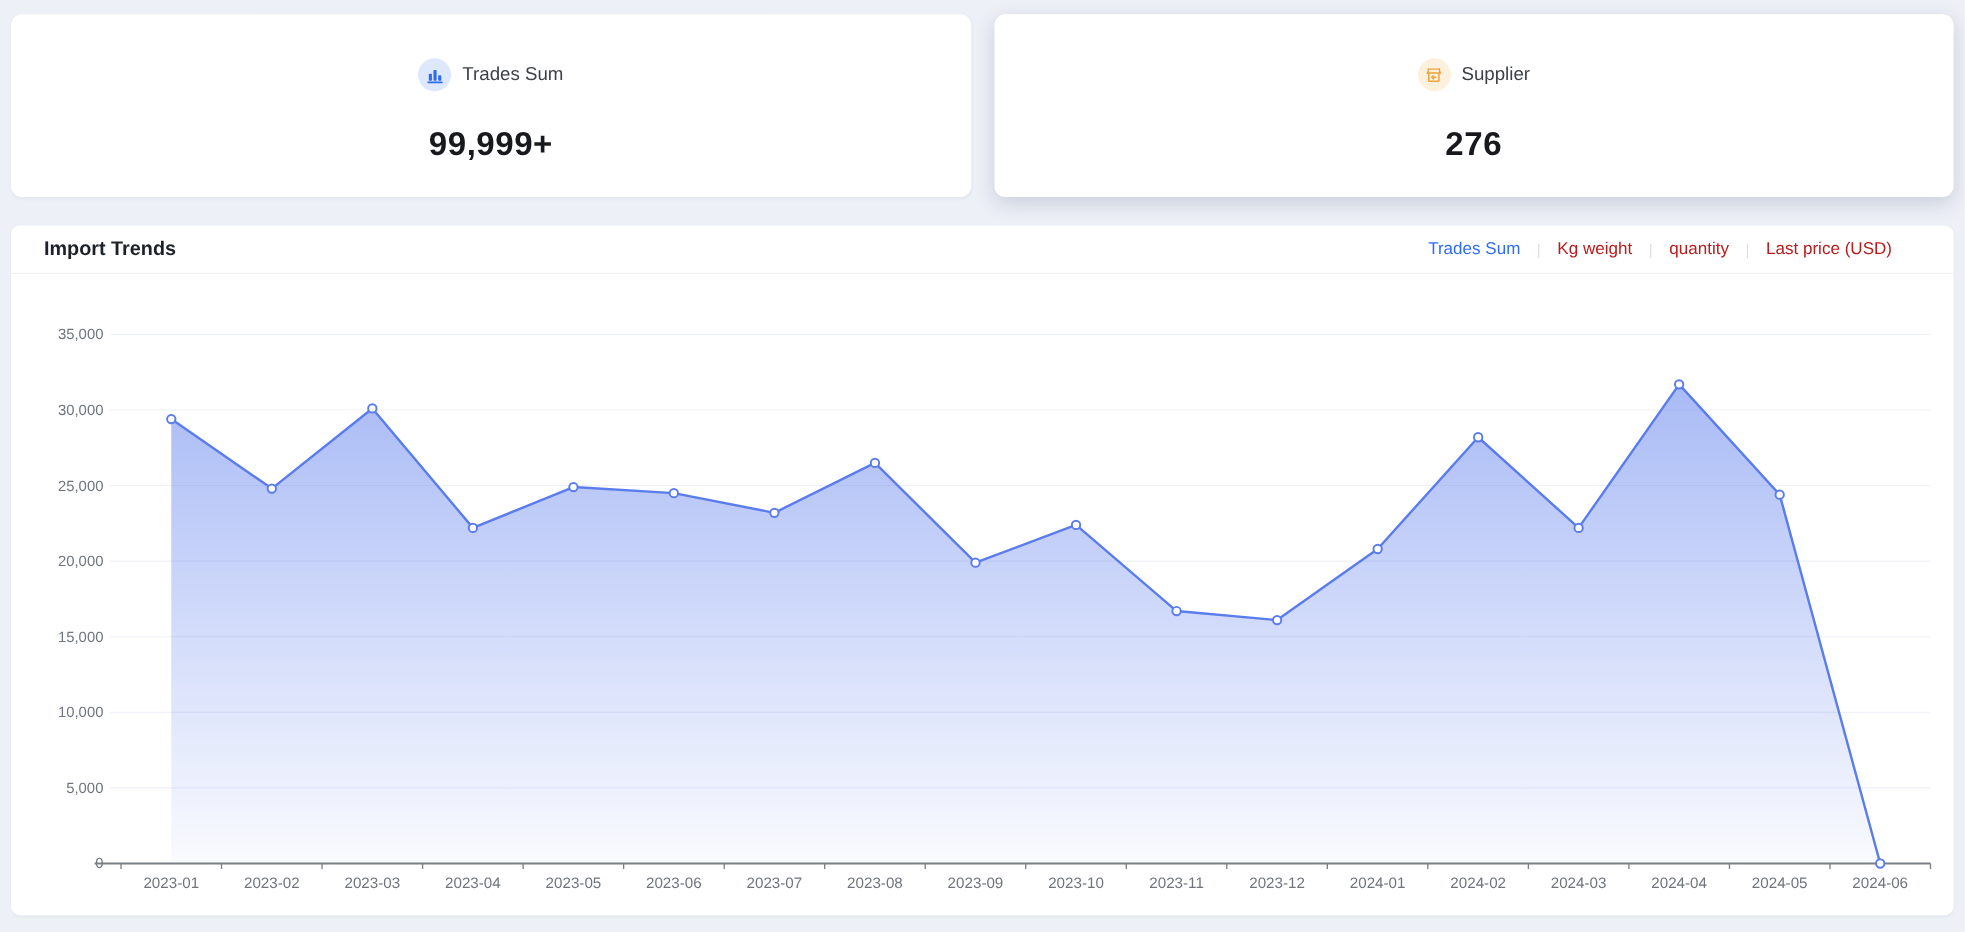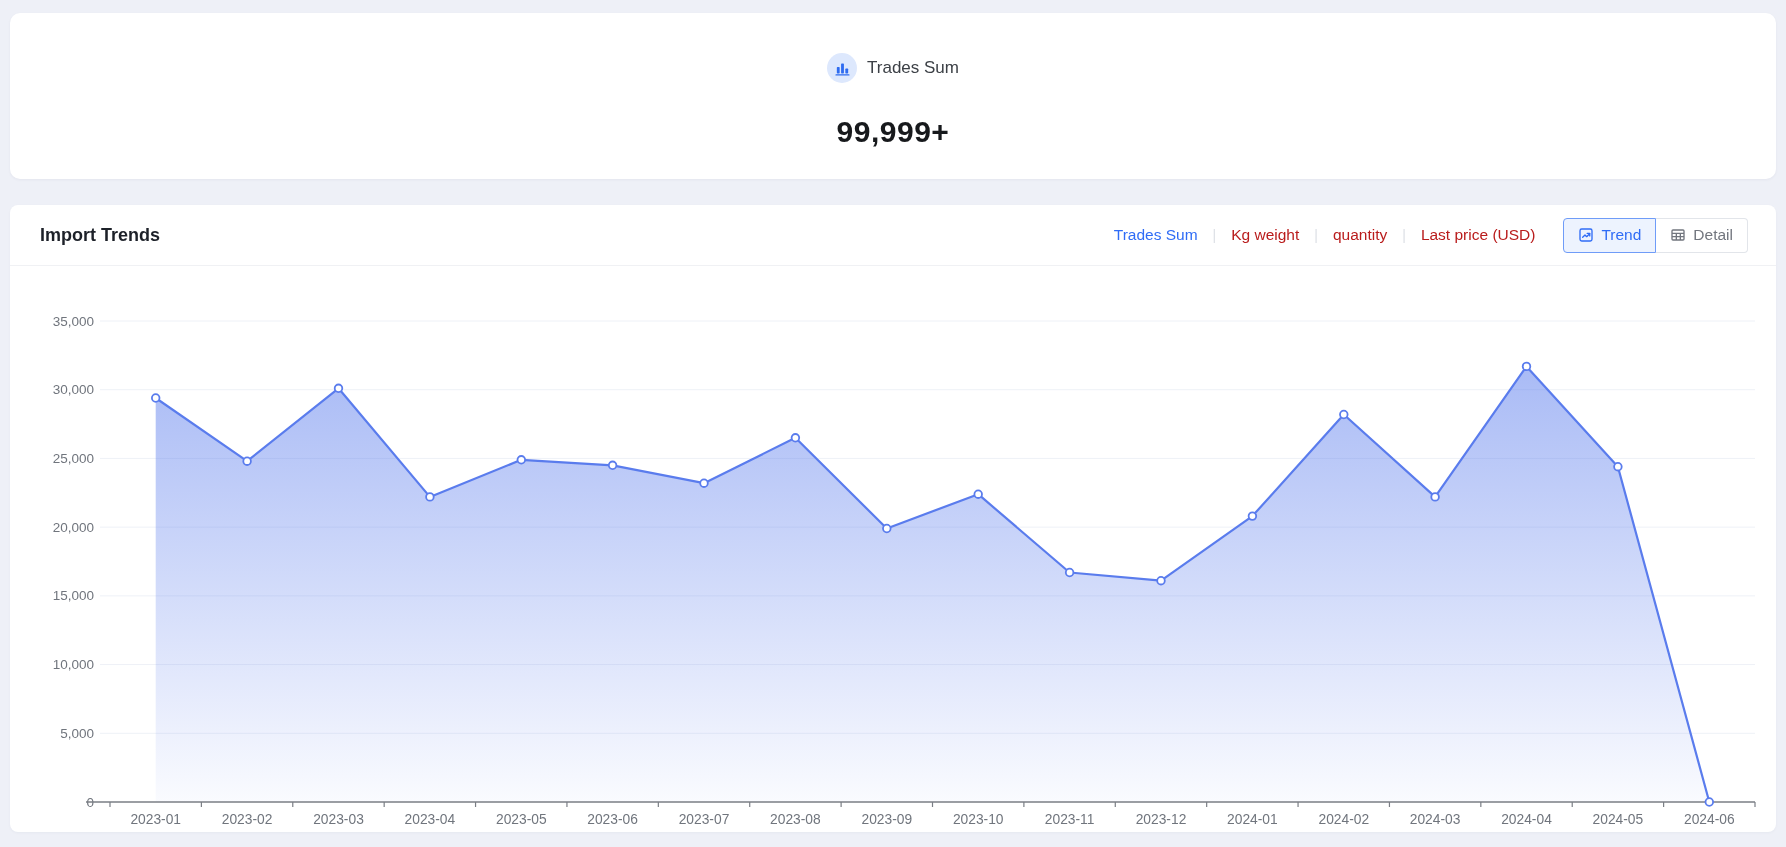--- a/index.html
+++ b/index.html
@@ -17,21 +17,21 @@
   .icon-circle.blue   { background:#dde8fd; }
   .icon-circle.orange { background:#fdf1de; }
   .stat-label { font-size:17px; color:#3c4046; }
   .stat-value { font-size:30px; font-weight:600; color:#17191c; margin-top:32px; letter-spacing:0.5px; }
 
   .panel {
     margin:26px 10px 0 10px; background:#fff; border-radius:8px; height:627px;
     box-shadow:0 1px 3px rgba(30,40,70,0.04); position:relative;
   }
   .panel-header {
-    height:61px; display:flex; align-items:center; padding:0 28px 0 30px;
+    height:44px; display:flex; align-items:center; padding:0 28px 0 30px;
     border-bottom:1px solid #f0f1f4;
   }
   .panel-title { font-size:18px; font-weight:700; color:#1d2129; }
   .header-right { margin-left:auto; display:flex; align-items:center; }
   .metric-tabs { display:flex; align-items:center; margin-right:26px; }
   .metric-tab { font-size:15.5px; color:#b91c1c; cursor:pointer; padding:0 2px; white-space:nowrap; }
   .metric-tab.active { color:#2f6cf6; }
   .tab-sep { color:#dcdfe5; margin:0 13px; font-size:14px; }
   .view-toggle { display:flex; }
   .toggle-btn {
@@ -61,58 +61,53 @@
           <rect x="10" y="5" width="4" height="14" rx="1" fill="#2e6bf0"></rect>
           <rect x="16" y="12" width="4" height="7" rx="1" fill="#2e6bf0"></rect>
           <path d="M3 21h18" stroke="#2e6bf0" stroke-width="2" stroke-linecap="round"></path>
         </svg>
       </span>
       <span class="stat-label">Trades Sum</span>
     </div>
     <div class="stat-value">99,999+</div>
   </div>
 
+  <div class="stat-card elevated">
+    <div class="stat-head">
+      <span class="icon-circle orange">
+        <svg width="17" height="17" viewBox="0 0 24 24" fill="none" stroke="#f0a23c" stroke-width="1.9" stroke-linecap="round" stroke-linejoin="round">
+          <path d="M5 4h14"></path>
+          <path d="M4 9l1.2-5M20 9l-1.2-5"></path>
+          <path d="M3.5 9h17"></path>
+          <path d="M5.5 9v10.5h13V9"></path>
+          <path d="M14.5 14.5h-5"></path>
+          <path d="M11.5 12.5l-2 2 2 2"></path>
+        </svg>
+      </span>
+      <span class="stat-label">Supplier</span>
+    </div>
+    <div class="stat-value">276</div>
+  </div>
 
 
 </div>
 
 <div class="panel">
   <div class="panel-header">
     <span class="panel-title">Import Trends</span>
     <div class="header-right">
       <div class="metric-tabs" id="metric-tabs">
           <span class="metric-tab active">Trades Sum</span>
           <span class="tab-sep">|</span>
           <span class="metric-tab">Kg weight</span>
           <span class="tab-sep">|</span>
           <span class="metric-tab">quantity</span>
           <span class="tab-sep">|</span>
           <span class="metric-tab">Last price (USD)</span>
         </div>
-      <div class="view-toggle">
-        <button class="toggle-btn active">
-          <span style="display:flex">
-            <svg width="16" height="16" viewBox="0 0 24 24" fill="none" stroke="#2f6cf6" stroke-width="2" stroke-linecap="round" stroke-linejoin="round">
-              <rect x="3" y="3" width="18" height="18" rx="2.5"></rect>
-              <path d="M7 15.5l3.5-3.5 2.5 2.5 4.5-4.5"></path>
-              <path d="M13.8 9.6h3.8v3.8"></path>
-            </svg>
-          </span>
-          <span>Trend</span>
-        </button>
-        <button class="toggle-btn">
-          <span style="display:flex">
-            <svg width="16" height="16" viewBox="0 0 24 24" fill="none" stroke="#72767e" stroke-width="2" stroke-linejoin="round">
-              <rect x="3" y="4.5" width="18" height="15" rx="1.5"></rect>
-              <path d="M3 9.5h18M3 14.5h18M9.5 9.5v10M15.5 9.5v10"></path>
-            </svg>
-          </span>
-          <span>Detail</span>
-        </button>
-      </div>
     </div>
   </div>
   <div class="chart-area" id="chart-area">
       <svg width="1766" height="569" viewBox="0 0 1766 569">
         <defs>
           <linearGradient id="areaGrad" x1="0" y1="0" x2="0" y2="1">
       <stop offset="0" stop-color="rgba(90,124,237,0.52)"></stop>
       <stop offset="1" stop-color="rgba(90,124,237,0.03)"></stop>
     </linearGradient>
         </defs>

